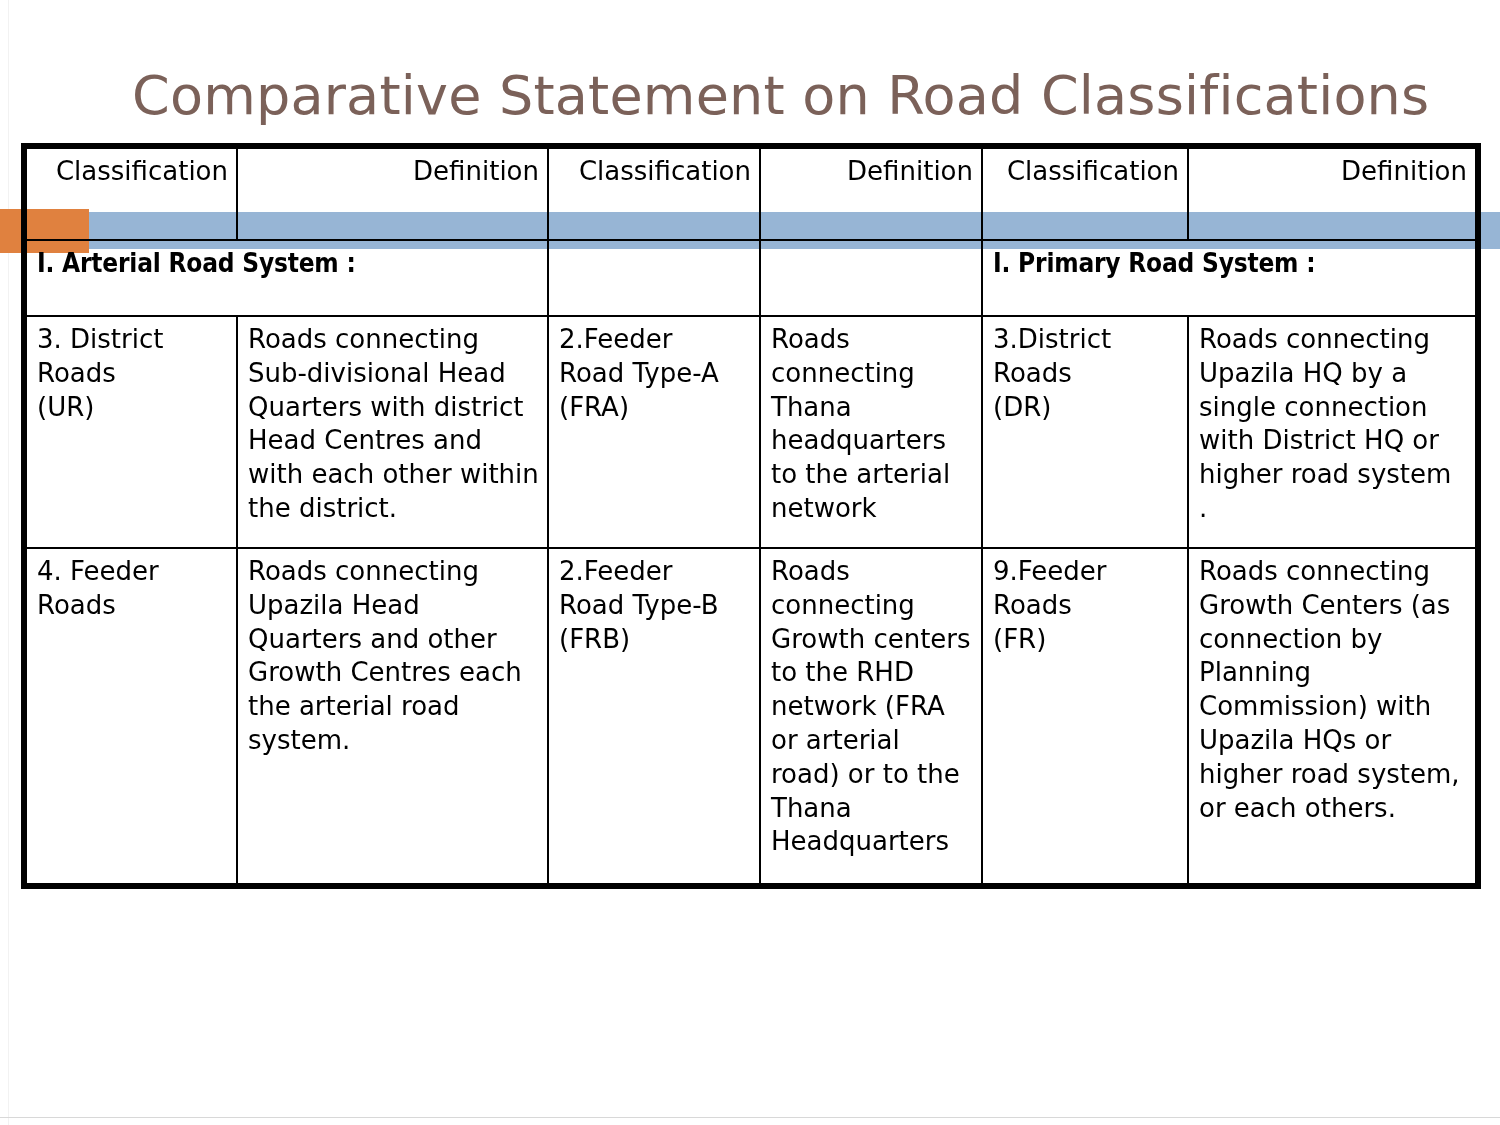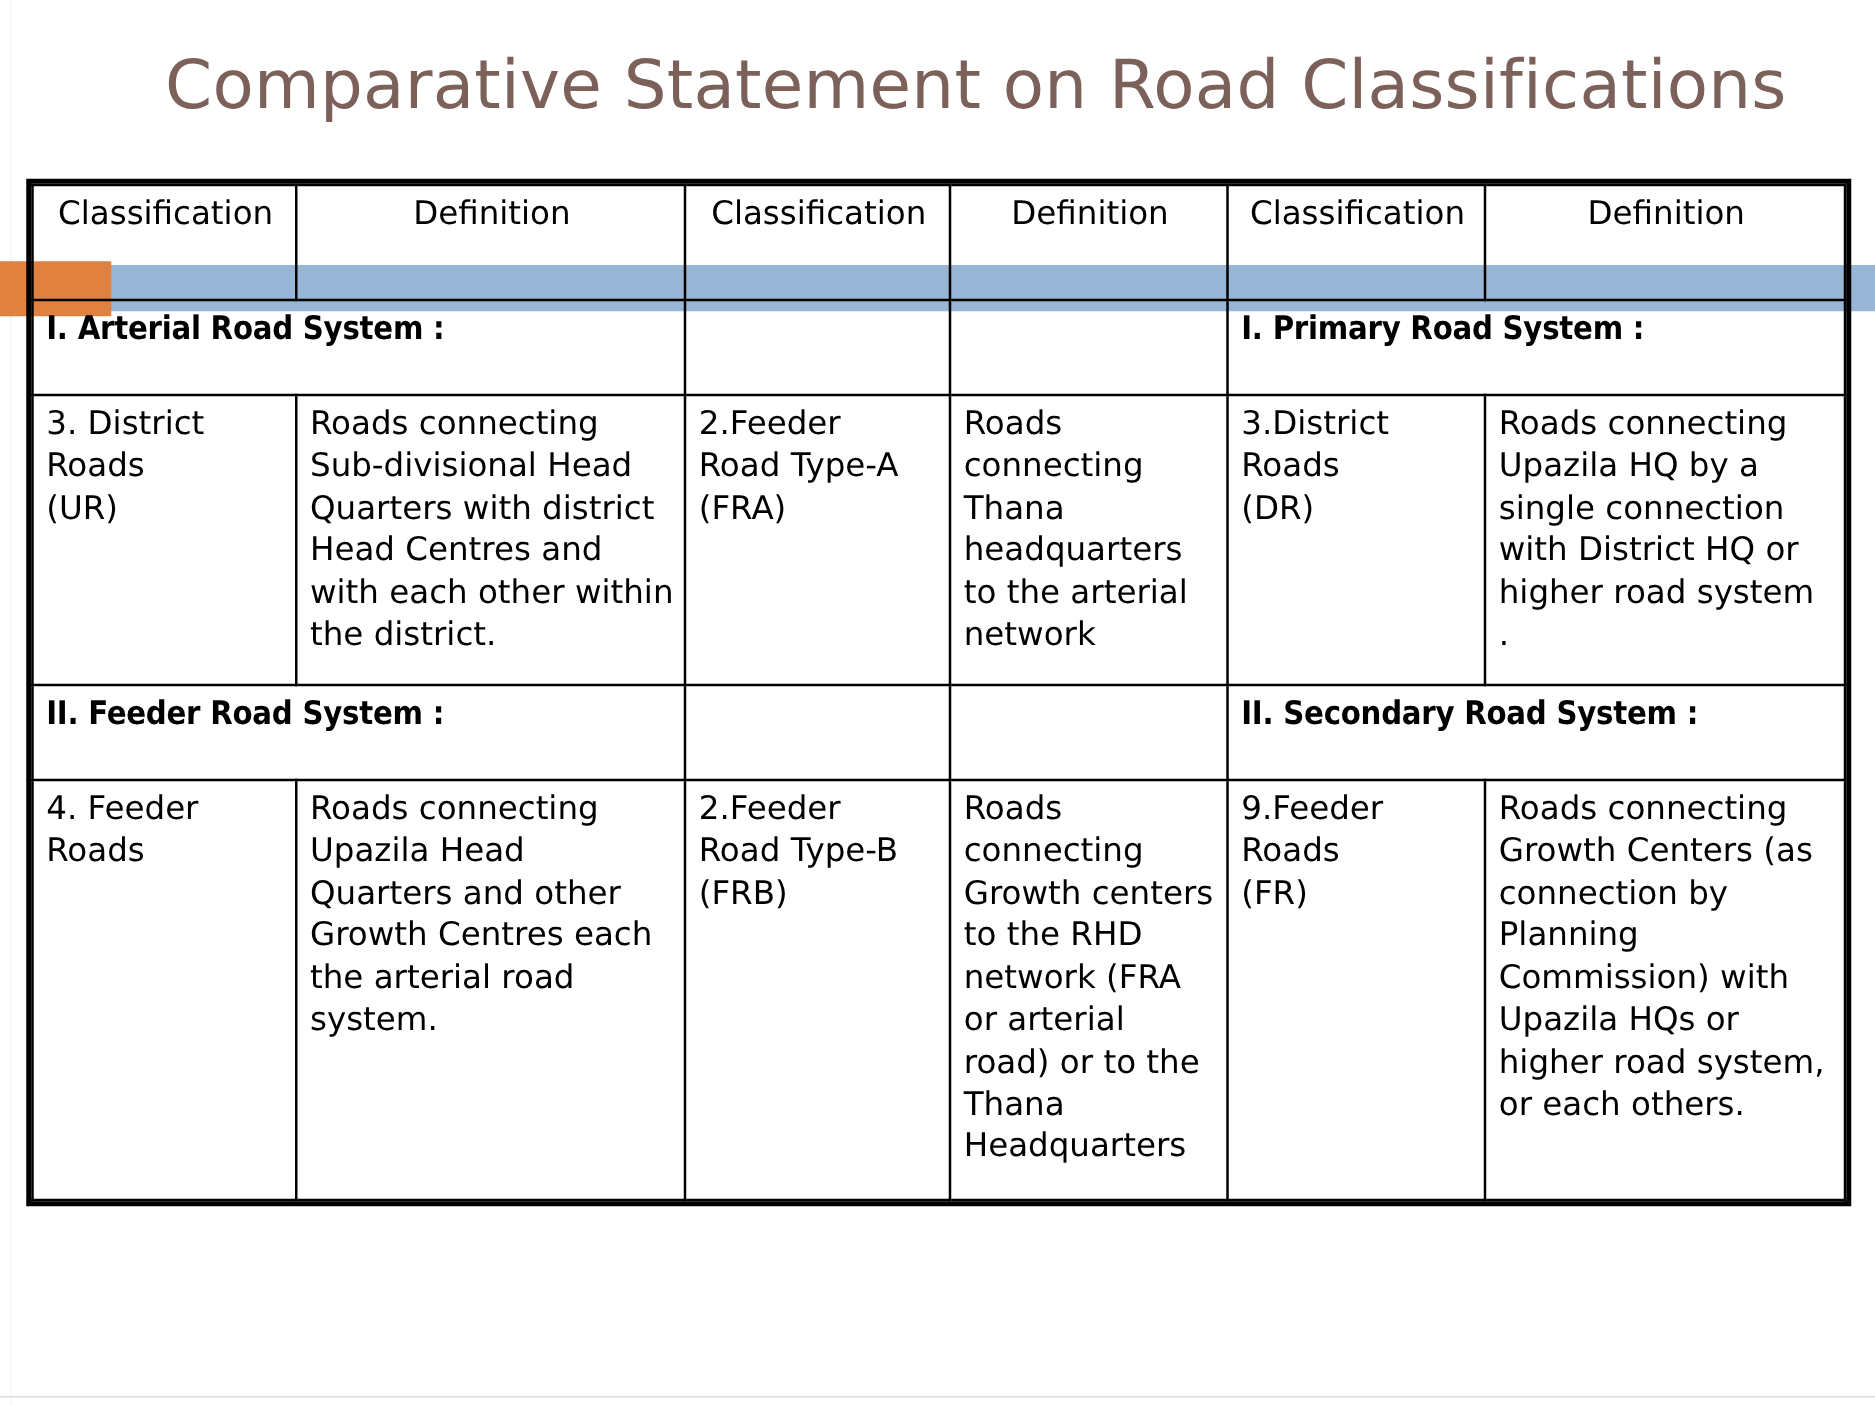--- a/index.html
+++ b/index.html
@@ -12,21 +12,21 @@
     height: 1125px;
     position: relative;
     overflow: hidden;
     font-family: "DejaVu Sans", sans-serif;
   }
 
   
   #slide-title {
     position: absolute;
     left: 132px;
-    top: 32px;
+    top: 60px;
     width: 1250px;
     height: 72px;
     font-family: "DejaVu Sans", sans-serif;
     font-size: 54px;
     font-weight: 400;
     color: #7B6159;
     letter-spacing: 0.2px;
     line-height: 72px;
     white-space: nowrap;
   }
@@ -105,21 +105,21 @@
   }
   td.grp-wide {
     font-family: "DejaVu Sans", sans-serif;
     text-align: left;
     padding-left: 22px;
   }
 
   
   tr.sub-head td {
     font-size: 28px;
-    text-align: center;
+    text-align: right;
     font-weight: 400;
     height: 78px;
     padding-top: 10px;
     vertical-align: top;
     font-family: "DejaVu Sans", sans-serif;
   }
 
   
   tr.system-row td {
     font-weight: bold;
@@ -213,26 +213,20 @@
       <td class="class-cell">2.Feeder
 Road Type-A
       (FRA)</td>
       <td class="def-cell">Roads connecting Thana headquarters to the arterial network</td>
       <td class="class-cell">3.District
     Roads
       (DR)</td>
       <td class="def-cell">Roads connecting Upazila HQ  by a single connection with District HQ or higher road system .</td>
     </tr>
 
-    <tr class="system-row">
-      <td colspan="2">II. Feeder Road System :</td>
-      <td class="empty-cell"></td>
-      <td class="empty-cell"></td>
-      <td colspan="2">II. Secondary Road System :</td>
-    </tr>
 
     <tr class="data-row row-b">
       <td class="class-cell">4. Feeder
      Roads</td>
       <td class="def-cell">Roads connecting Upazila Head Quarters and other Growth Centres each the arterial road system.</td>
       <td class="class-cell">2.Feeder
 Road Type-B
      (FRB)</td>
       <td class="def-cell">Roads connecting Growth centers to the RHD network (FRA or arterial road) or to the Thana Headquarters</td>
       <td class="class-cell">9.Feeder

